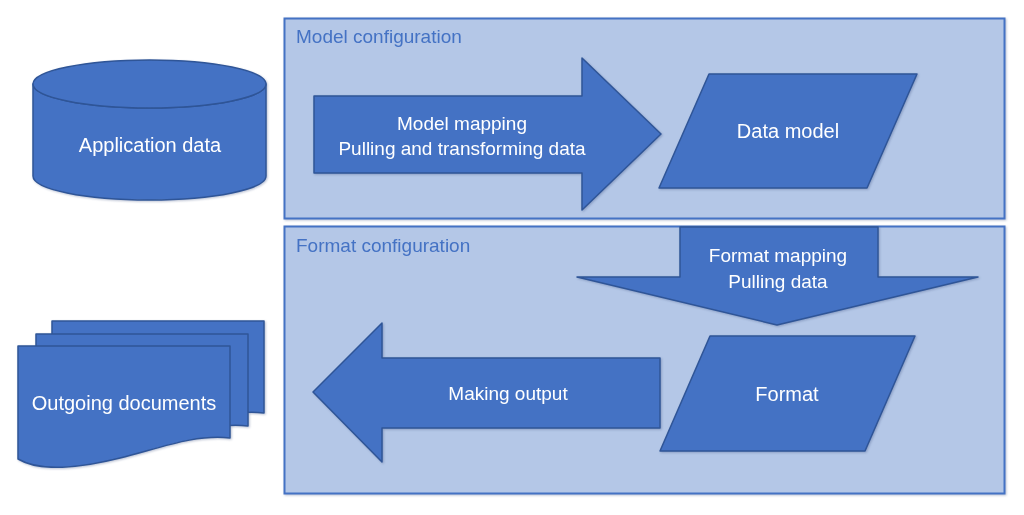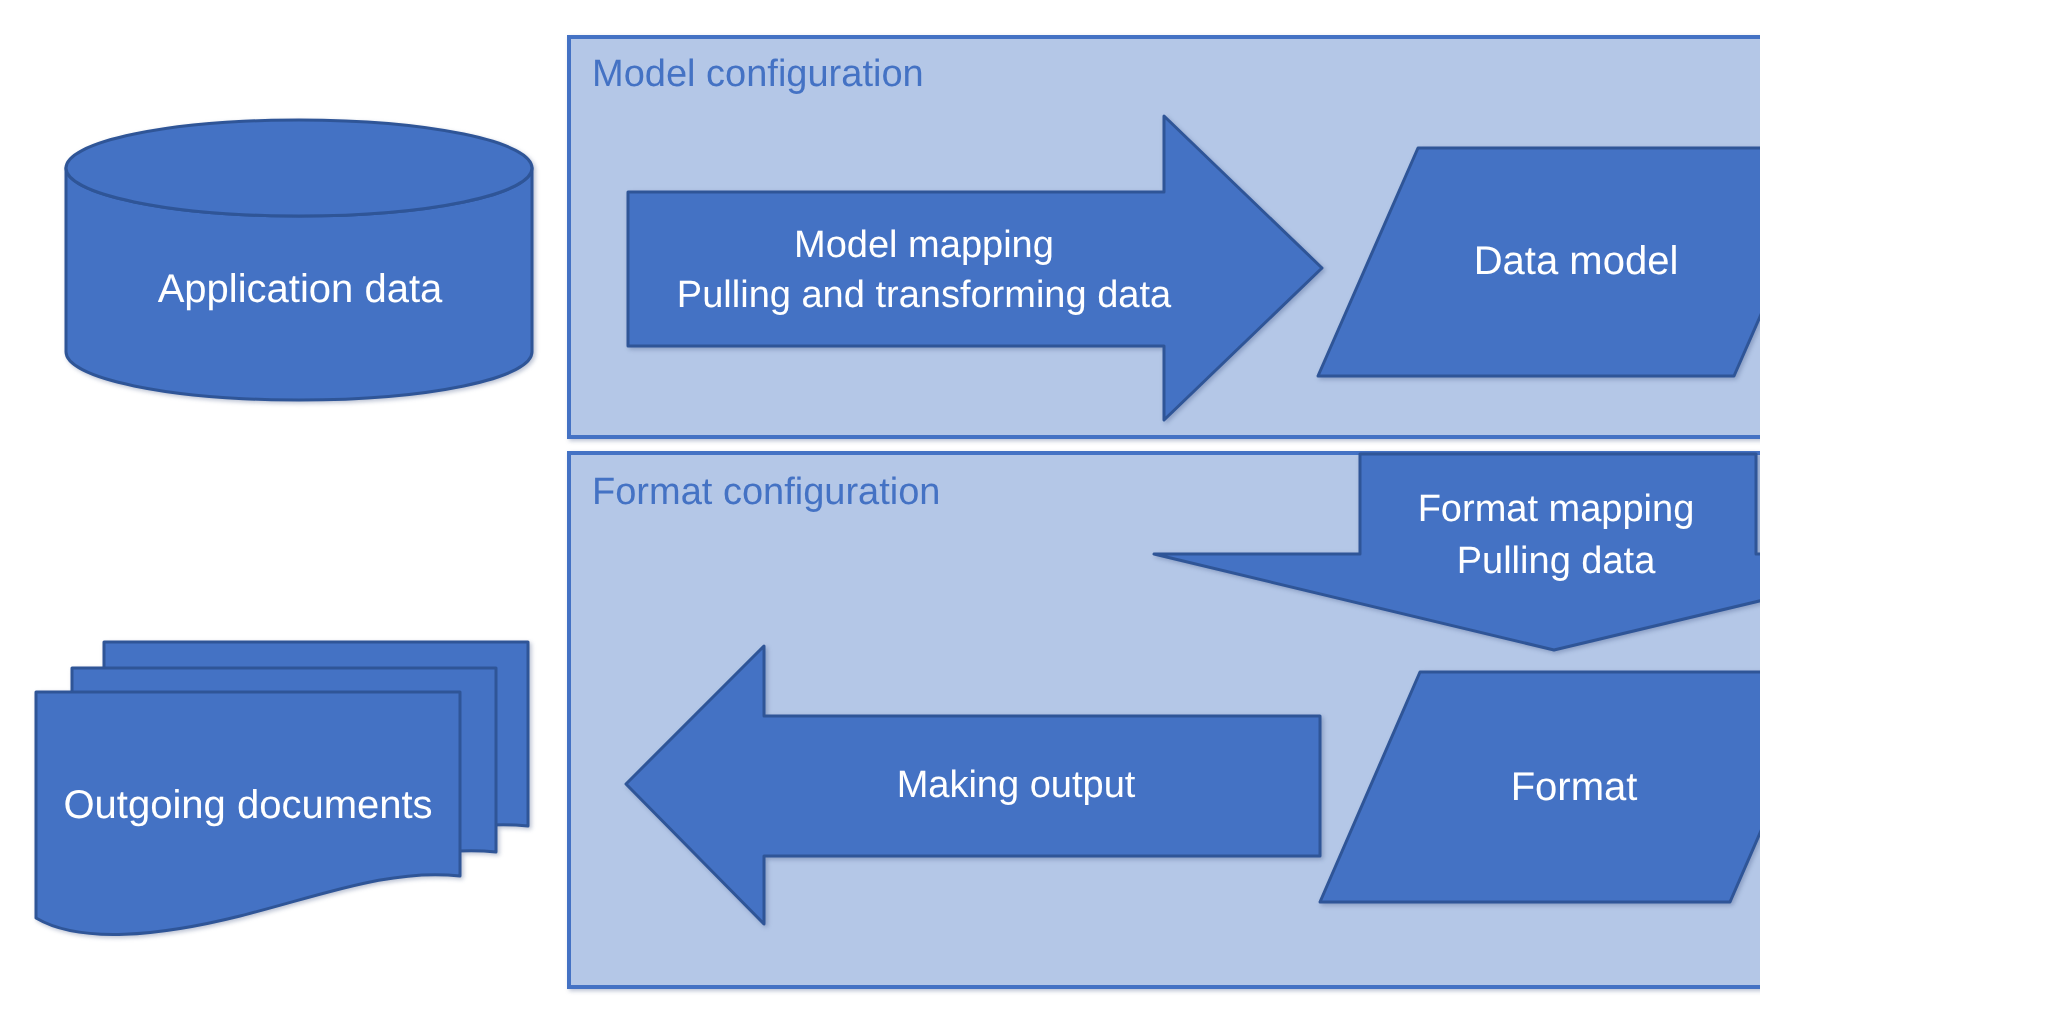--- a/index.html
+++ b/index.html
@@ -1,16 +1,16 @@
 <!DOCTYPE html>
 <html><head>
 <meta charset="utf-8">
 <style>
   html,body{margin:0;padding:0;background:#ffffff;}
-  .canvas{position:relative;width:880px;height:515px;background:#ffffff;overflow:hidden;}
+  .canvas{position:relative;width:1024px;height:515px;background:#ffffff;overflow:hidden;}
   svg{display:block;}
   .panel{fill:#B4C7E7;stroke:#4472C4;stroke-width:2;}
   .shape{fill:#4472C4;stroke:#2F5597;stroke-width:1.5;stroke-linejoin:round;}
   .shadow{filter:drop-shadow(1px 1.5px 1px rgba(60,80,130,0.35));}
   text{font-family:"Liberation Sans", sans-serif;}
   .node-label{fill:#FFFFFF;font-size:20px;text-anchor:middle;dominant-baseline:central;}
   .arrow-label{fill:#FFFFFF;font-size:19px;text-anchor:middle;dominant-baseline:central;}
   .panel-title{fill:#4472C4;font-size:19px;text-anchor:start;}
 </style>
 </head>

